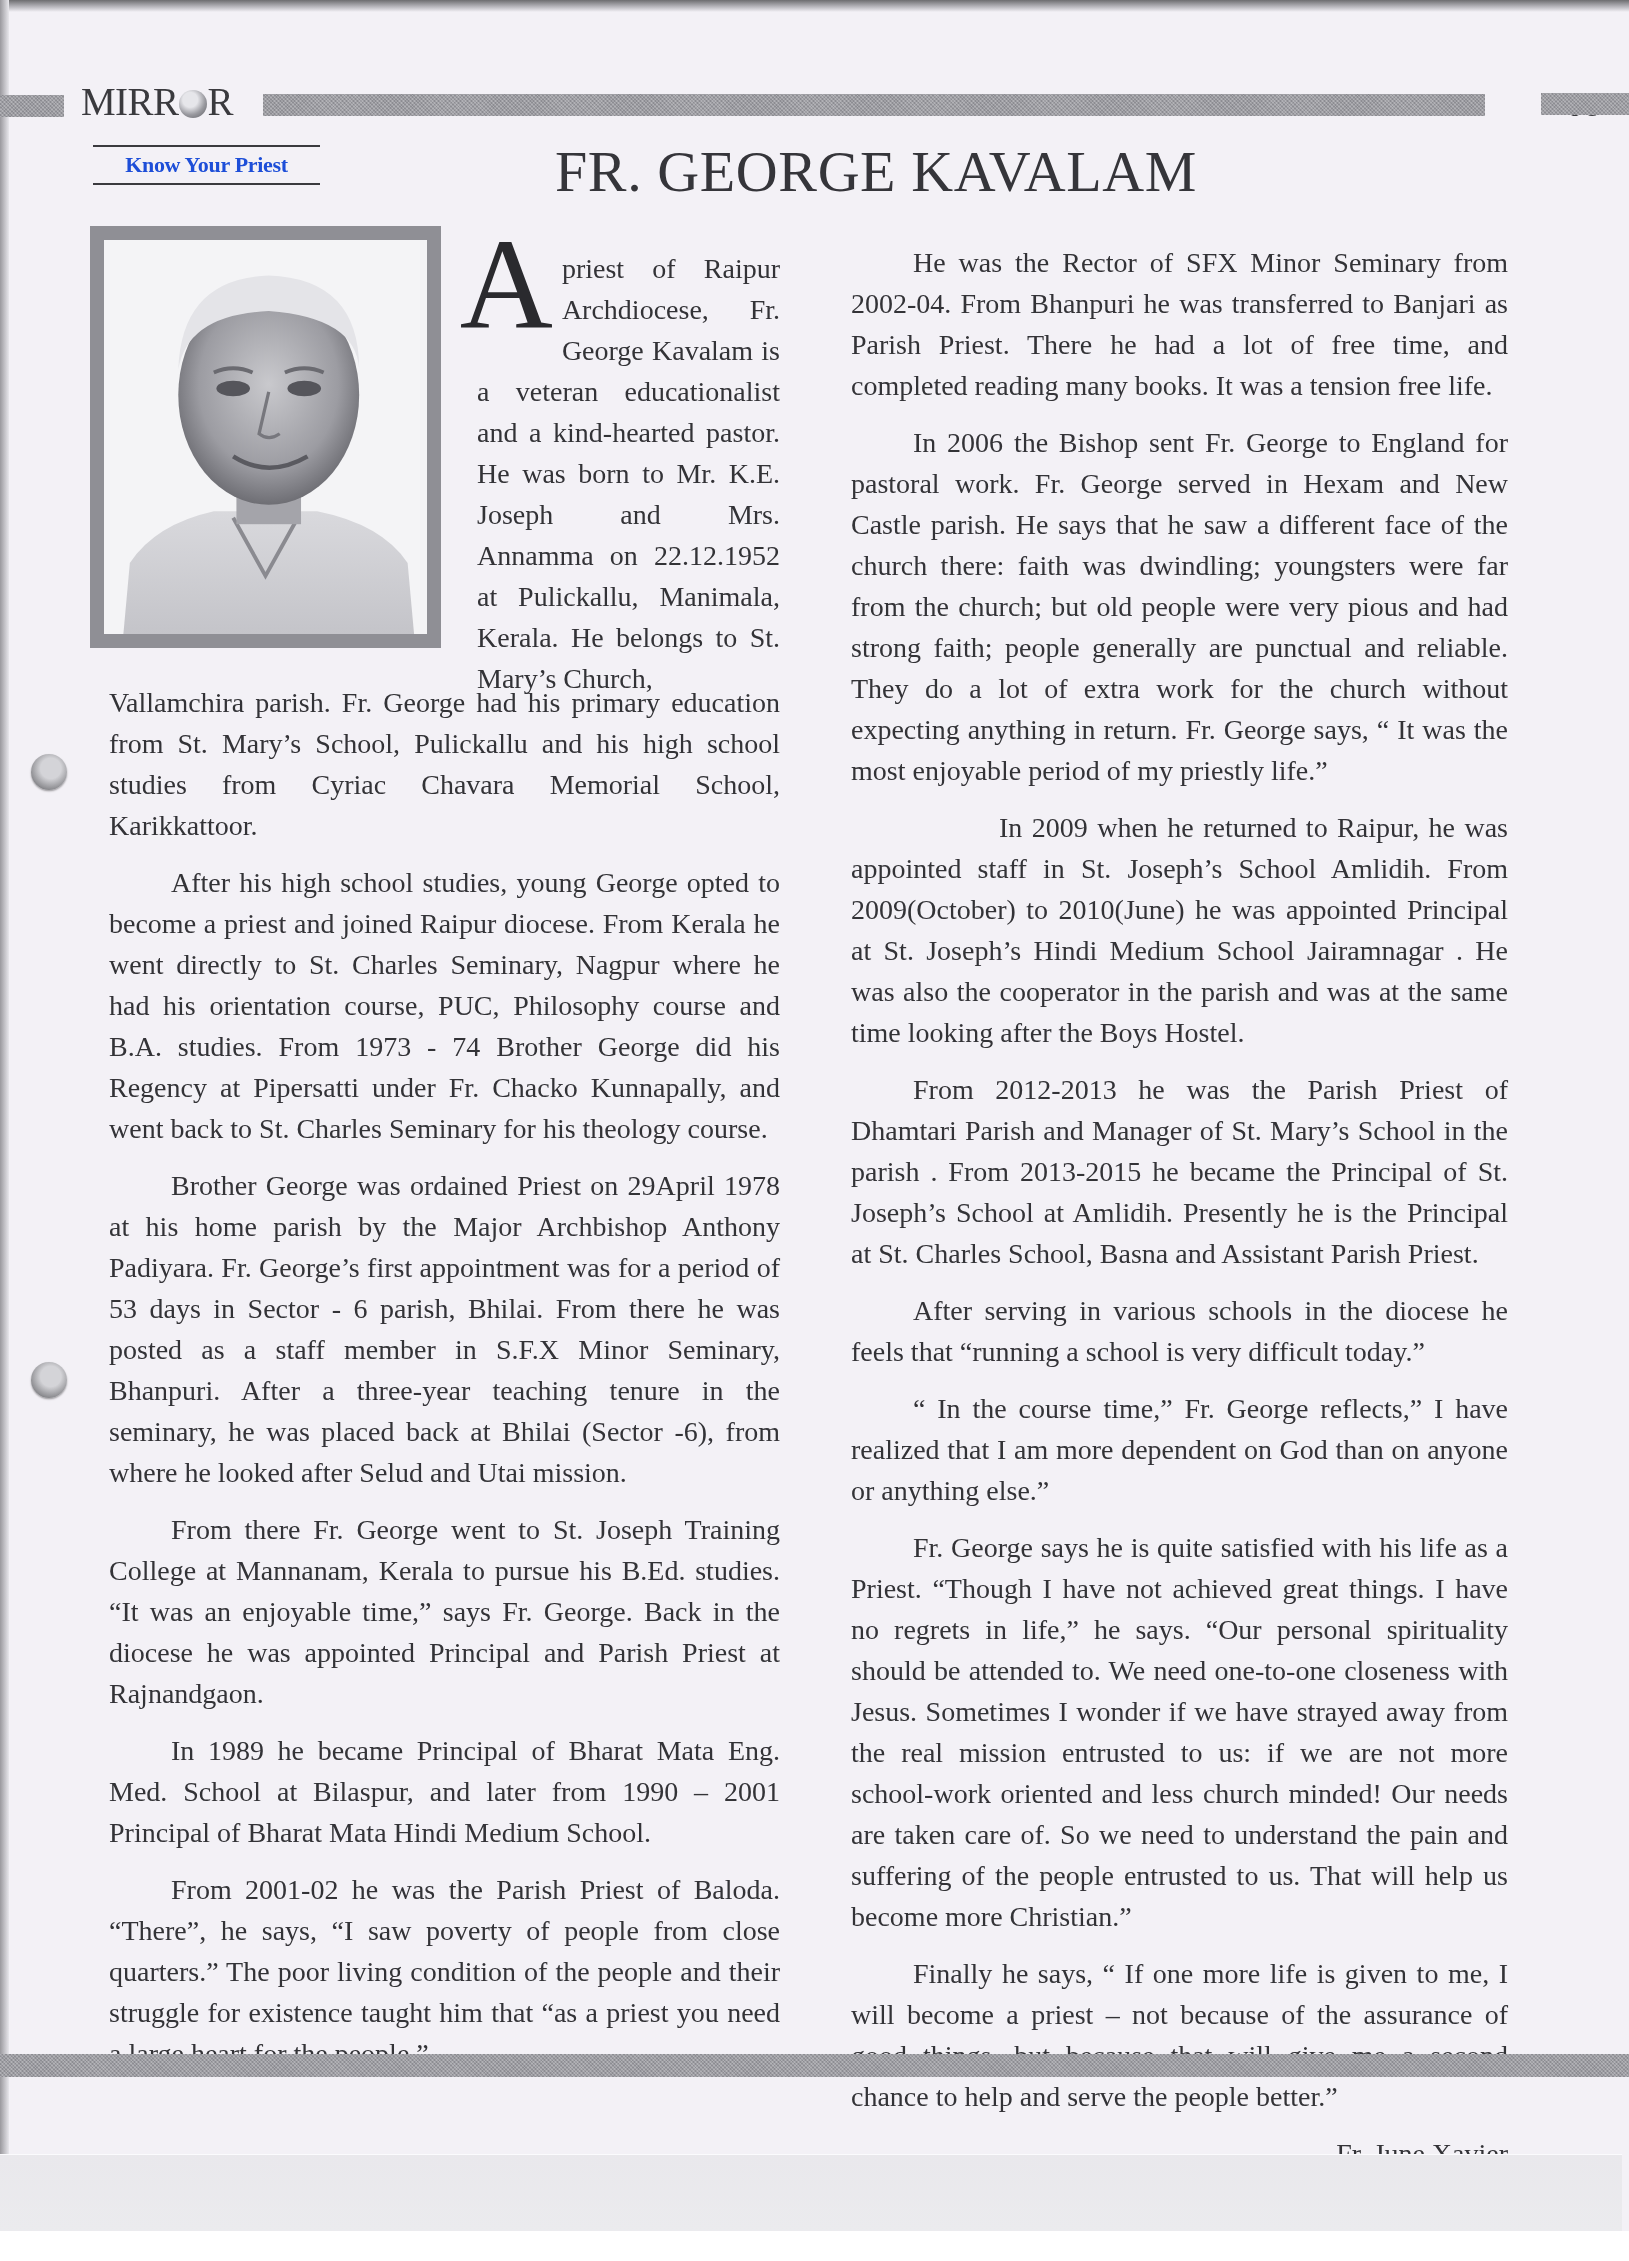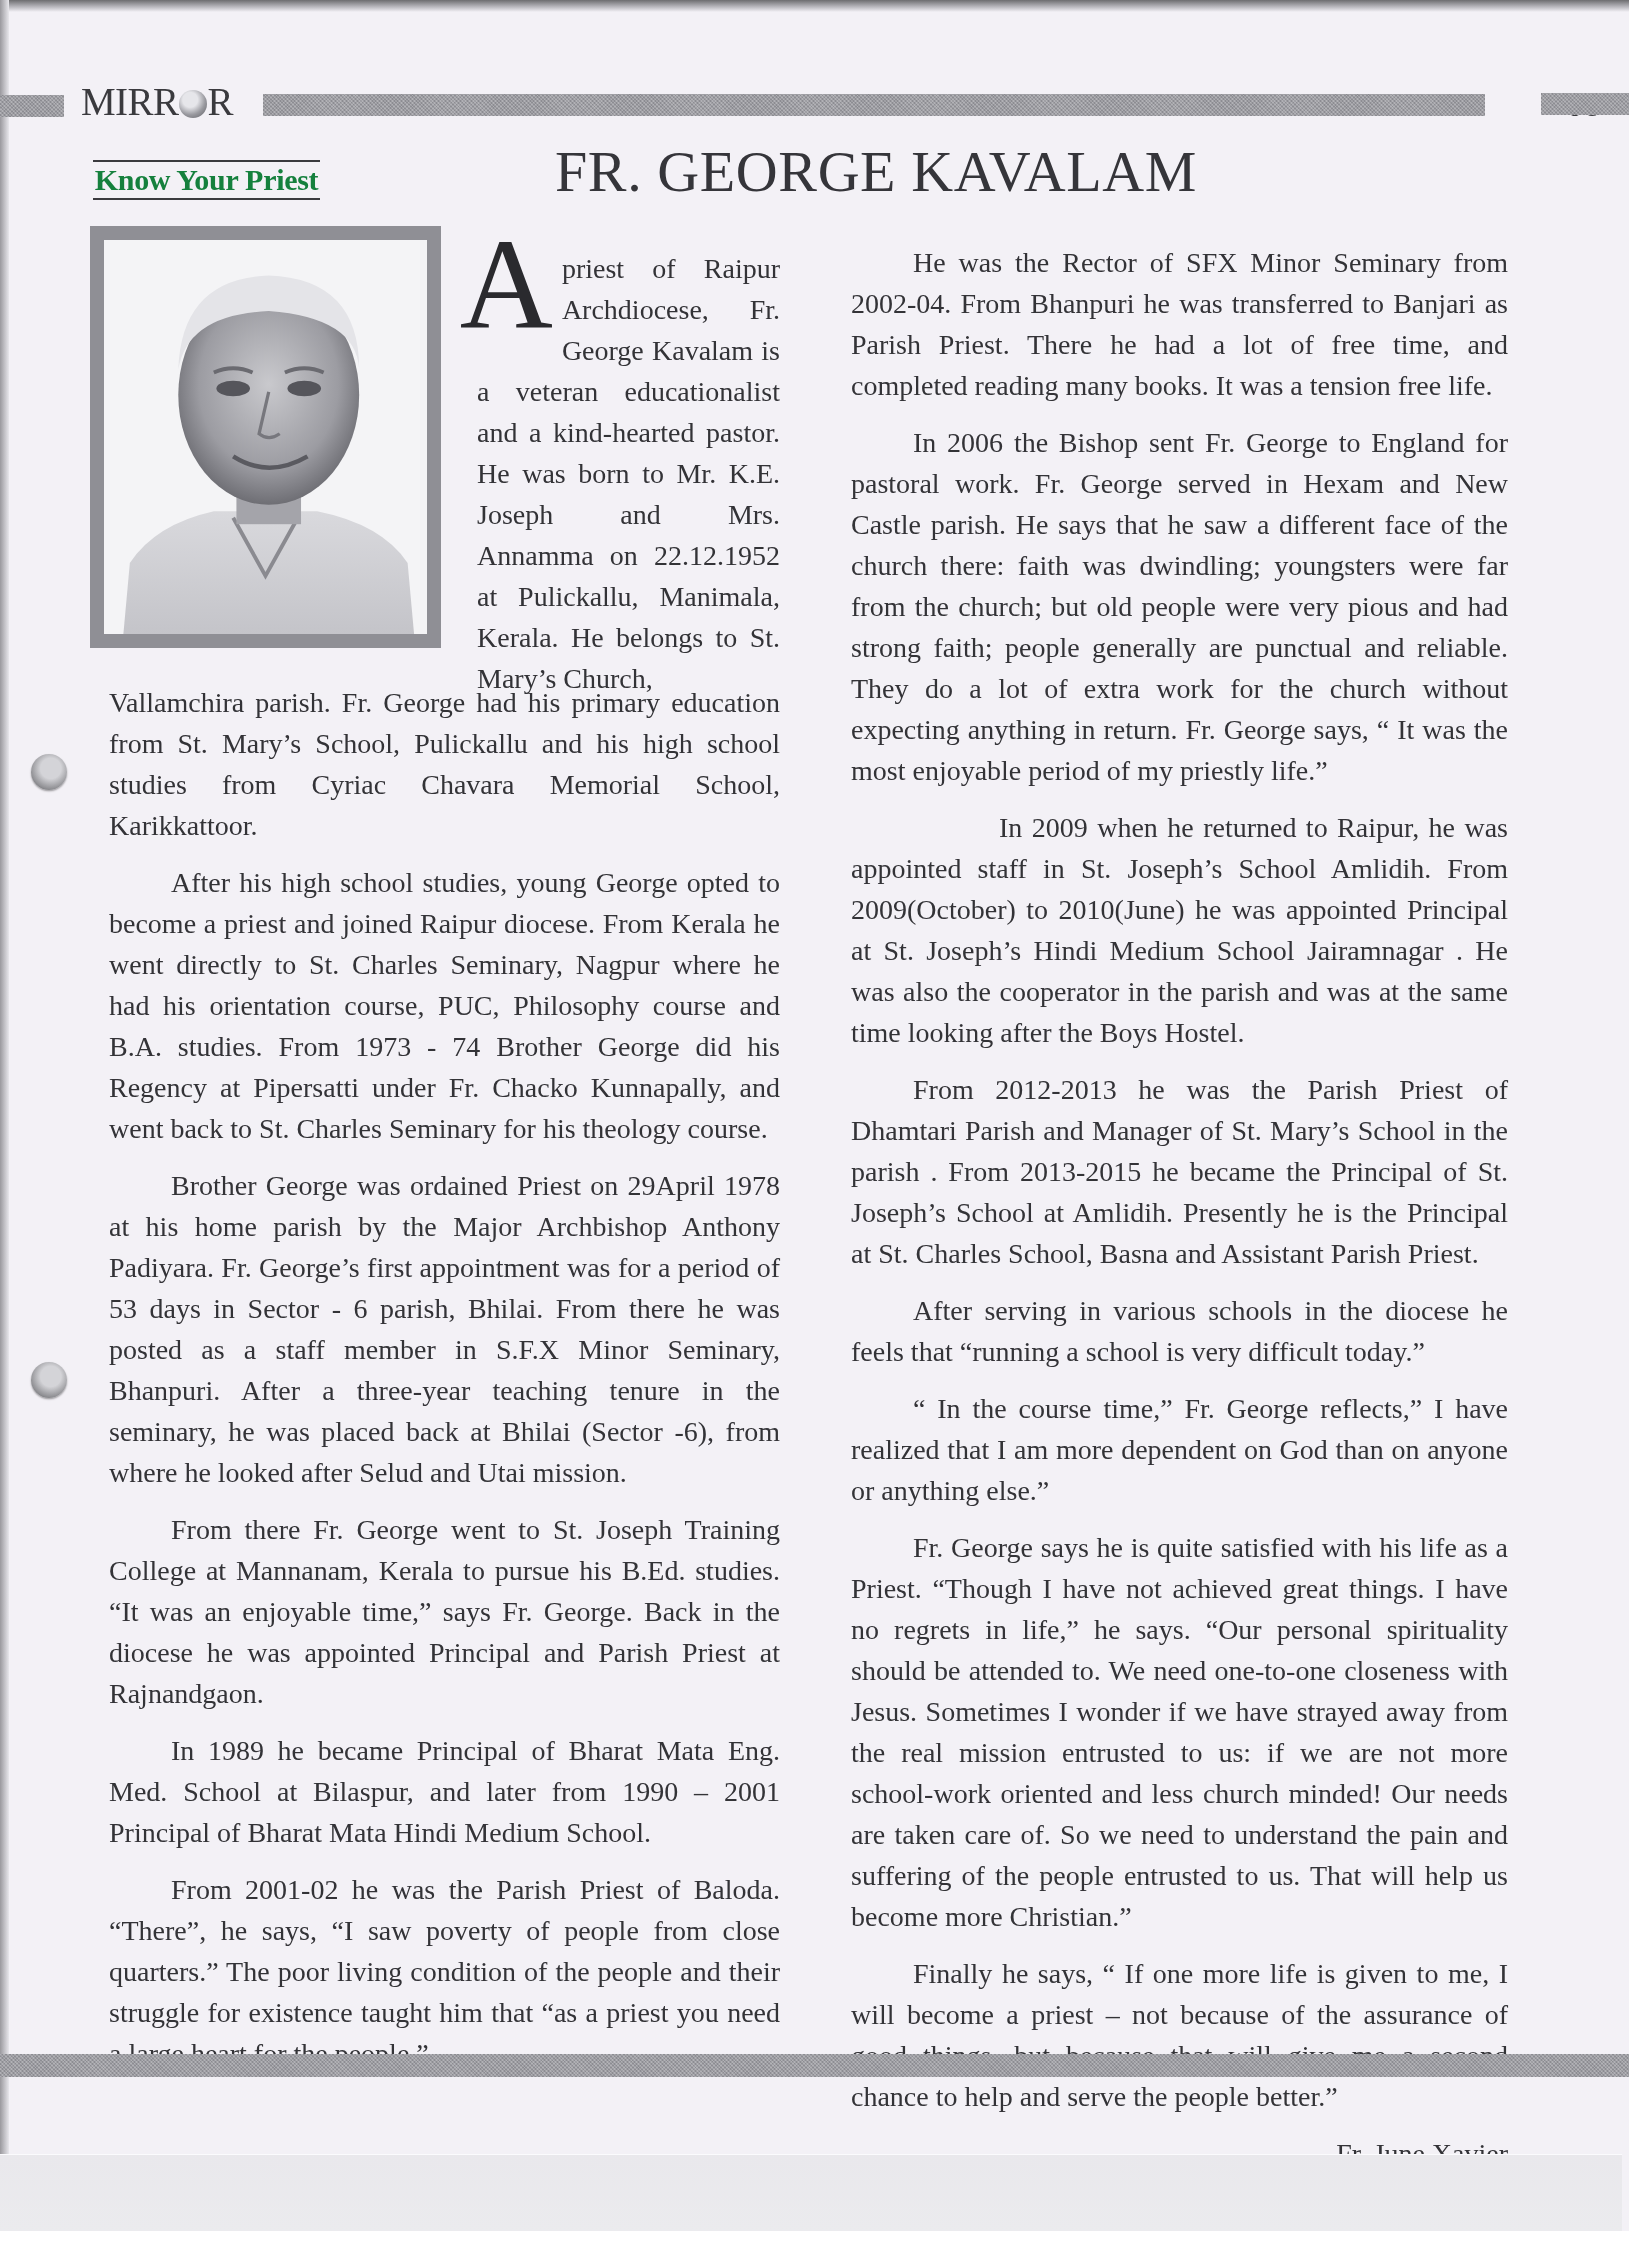--- a/index.html
+++ b/index.html
@@ -19,23 +19,23 @@
       repeating-linear-gradient(45deg, rgba(255,255,255,0.12) 0 1.3px, rgba(0,0,0,0.06) 1.3px 2.6px),
       repeating-linear-gradient(-45deg, rgba(255,255,255,0.10) 0 1.3px, rgba(0,0,0,0.05) 1.3px 2.6px);
   }
   .logo { position:absolute; left:81px; top:82px; height:39px; font-size:39px; line-height:39px;
     letter-spacing:-0.6px; color:#3a3a3e; white-space:nowrap; }
   .logo .globe { display:inline-block; width:28px; height:28px; border-radius:50%;
     background:radial-gradient(circle at 40% 35%, #e6e6ea 0 30%, #9a9aa0 60%, #5a5a60 100%);
     vertical-align:-2.6px; margin:0 0.6px; }
   .page-num { position:absolute; left:1566px; top:89px; font-family:"Liberation Sans","DejaVu Sans",sans-serif;
     font-size:32px; line-height:32px; color:#3a3a3e; }
-  .section-label { position:absolute; left:93px; top:160px; width:227px; height:40px;
+  .section-label { position:absolute; left:93px; top:145px; width:227px; height:40px;
     border-top:2.6px solid #3a3a3e; border-bottom:2.6px solid #3a3a3e; box-sizing:border-box;
-    font-weight:bold; font-size:30px; line-height:35px; text-align:center; color:#15803d;
+    font-weight:bold; font-size:22px; line-height:35px; text-align:center; color:#1d4ed8;
     letter-spacing:-0.3px; }
   .title { position:absolute; left:555px; top:141px; font-size:58px; line-height:62px;
     color:#35353a; letter-spacing:0.6px; white-space:nowrap; }
   .photo { position:absolute; left:90px; top:226px; width:351px; height:422px; box-sizing:border-box;
     border:14px solid #8f8f95; background:#f4f4f6; overflow:hidden; }
   .photo svg { display:block; width:100%; height:100%; }
   .col { position:absolute; font-size:28px; line-height:41px; text-align:justify; color:#333337; }
   .col p { margin:16px; text-indent:62px; }
   .col p.noindent { text-indent:0; }
   .col-left-top { left:461px; top:232px; width:335px; }

